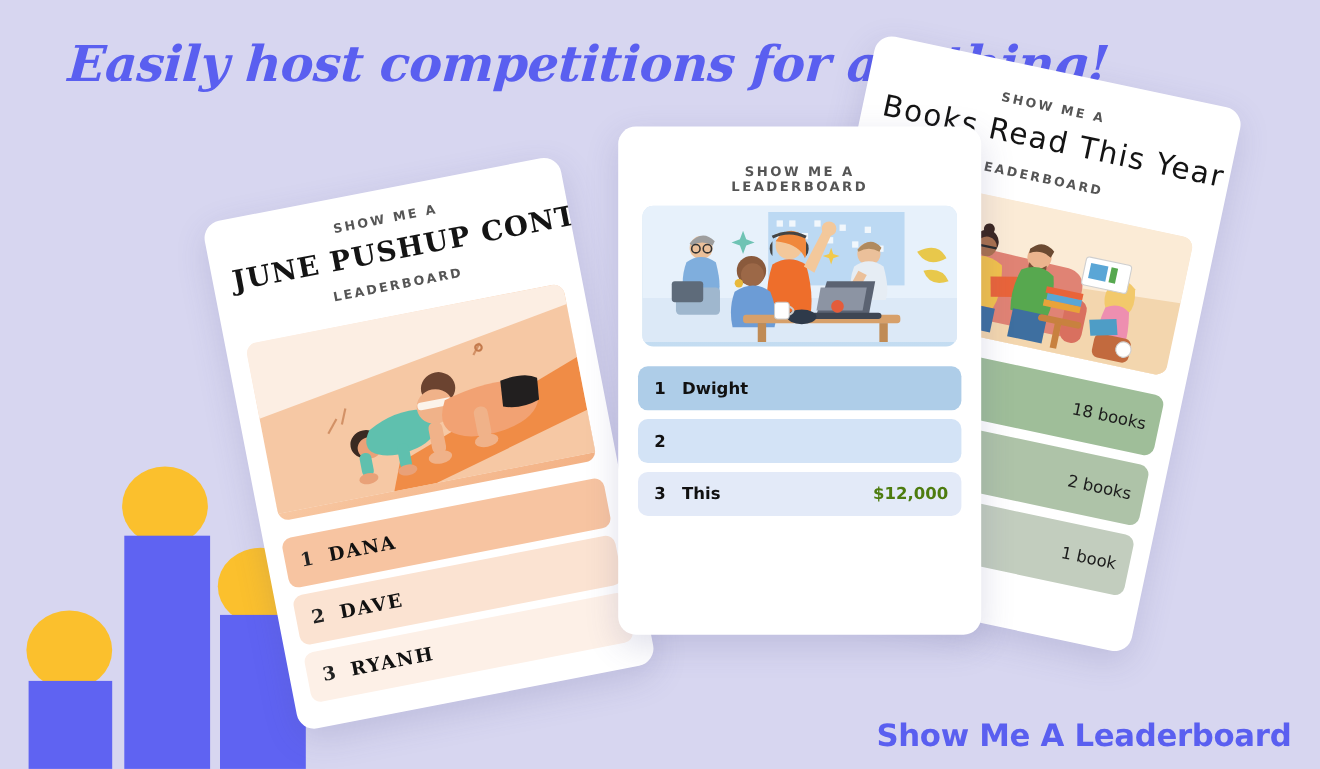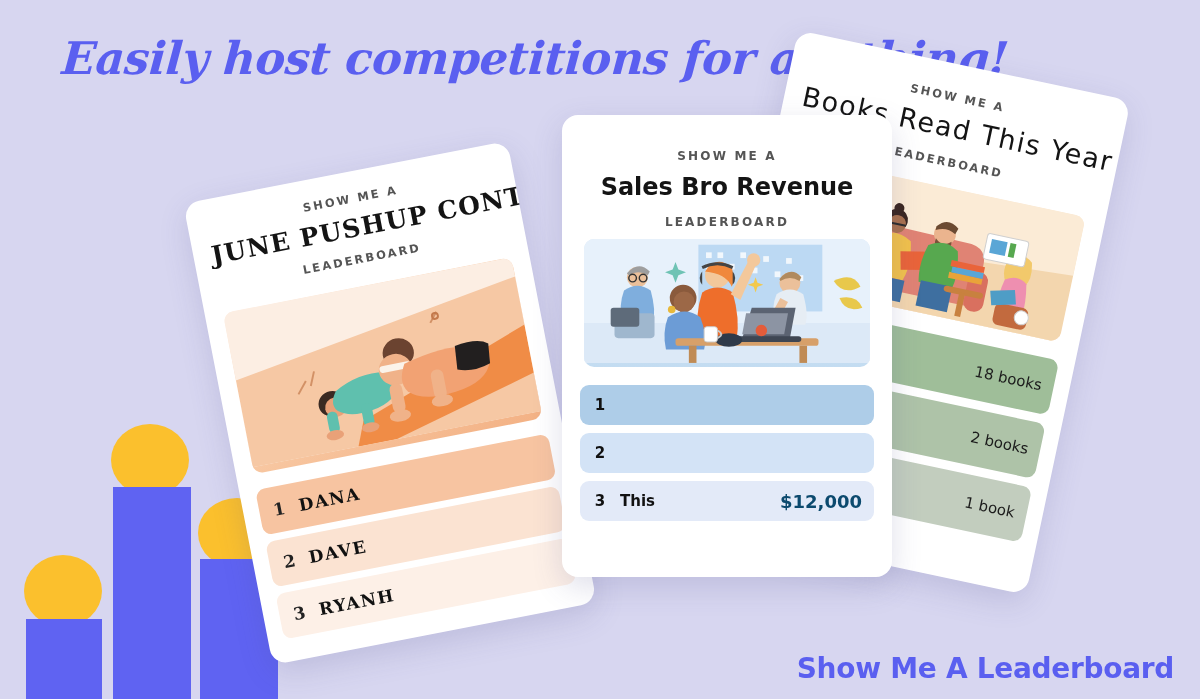--- a/index.html
+++ b/index.html
@@ -105,21 +105,21 @@
     font-weight:700;font-size:24px;margin:10px 0 14px;
   }
   #card2 .hero{margin:10px 22px 0;height:128px;background:linear-gradient(180deg,#D8E8F6 0%,#C3DCF1 100%);}
   #card2 .rows{padding:18px 18px 0;gap:8px;}
   #card2 .row{height:40px;font-family:"DejaVu Sans", sans-serif;font-weight:700;}
   #card2 .row-1{background:#AECDE8;}
   #card2 .row-2{background:#D3E3F6;}
   #card2 .row-3{background:#E3EAF8;}
   #card2 .rank{font-size:15px;color:#111;}
   #card2 .who{font-size:15px;color:#111;}
-  #card2 .score{font-size:18px;color:#0c4a6e;}
+  #card2 .score{font-size:15px;color:#4d7c0f;}
 
   
   #card3{
     left:742px;top:60px;width:340px;height:505px;
     transform:rotate(12deg);
     transform-origin:50% 50%;
   }
   #card3 .card-head{padding:26px 18px 0;}
   #card3 .kicker{font-size:11.5px;}
   #card3 .title{
@@ -290,21 +290,20 @@
         <span class="rank">3</span>
         <span class="who">Sarah</span>
         <span class="score">1 book</span>
       </div>
     </div>
   </div>
 
   <div class="card" id="card2">
     <div class="card-head">
       <div class="kicker">SHOW ME A</div>
-      <div class="title">Sales Bro Revenue</div>
       <div class="sub">LEADERBOARD</div>
     </div>
 
     <div class="hero">
       <svg class="ill" viewBox="0 0 300 130" preserveAspectRatio="xMidYMid slice">
         <rect width="300" height="130" fill="#E7F1FB"></rect>
         <rect x="120" y="6" width="130" height="70" fill="#BCD9F3"></rect>
         <g fill="#FFFFFF" opacity=".8">
           <rect x="128" y="14" width="6" height="6"></rect>
             <rect x="140" y="14" width="6" height="6"></rect>
@@ -361,20 +360,21 @@
         <path d="M268 62 q18 -4 24 10 q-18 6 -24 -10z" fill="#E8C84B"></path>
 
         <path d="M96 24 l3 8 l8 3 l-8 3 l-3 8 l-3 -8 l-8 -3 l8 -3z" fill="#6FC3B4"></path>
         <path d="M180 40 l2 6 l6 2 l-6 2 l-2 6 l-2 -6 l-6 -2 l6 -2z" fill="#F2C94C"></path>
       </svg>
     </div>
 
     <div class="rows">
       <div class="row row-1">
         <span class="rank">1</span>
+        <span class="who">Dwight</span>
         <span class="score"></span>
       </div>
       <div class="row row-2">
         <span class="rank">2</span>
         <span class="score"></span>
       </div>
       <div class="row row-3">
         <span class="rank">3</span>
         <span class="who">This</span>
         <span class="score">$12,000</span>

